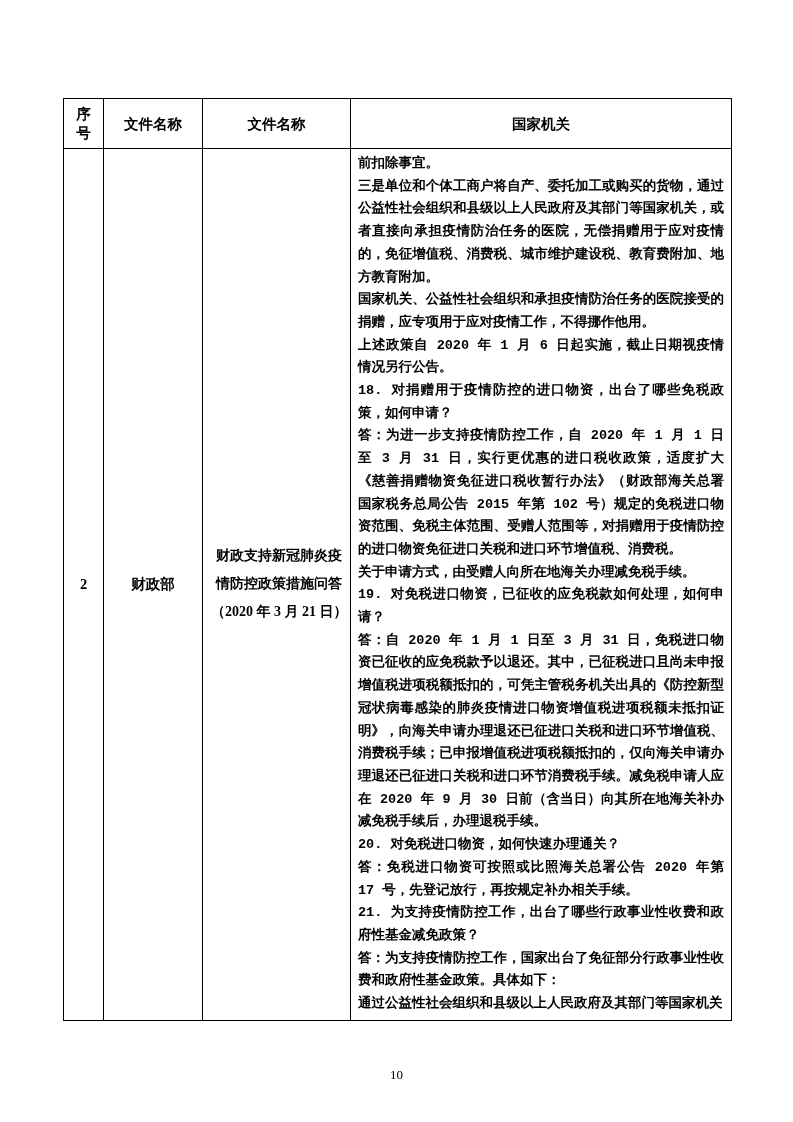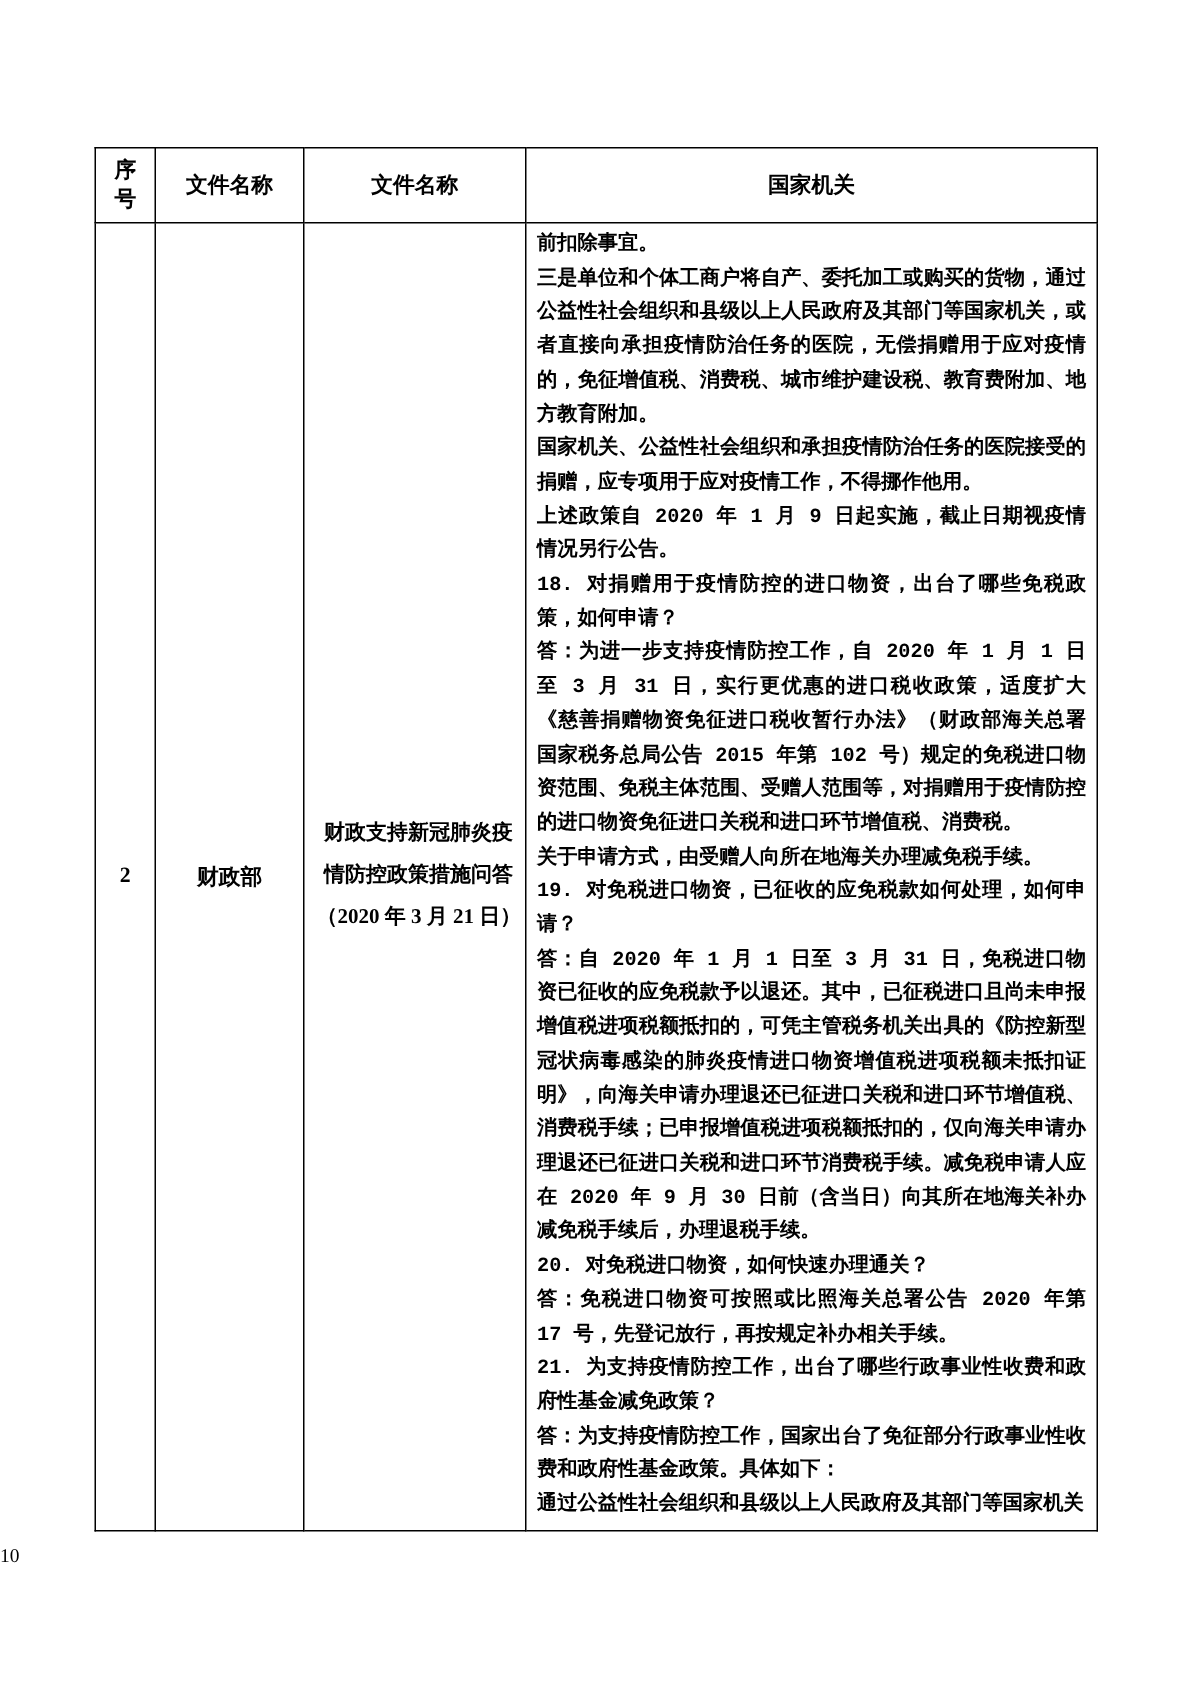--- a/index.html
+++ b/index.html
@@ -74,22 +74,22 @@
   }
   td.cell-content .para {
     margin: 0;
     padding: 0;
     font-family: Liberation Mono, monospace;
   }
   .page-number {
     position: absolute;
     left: 0;
     right: 0;
-    top: 1029px;
-    text-align: left;
+    top: 1067px;
+    text-align: center;
     font-size: 13px;
     font-weight: 400;
     font-family: "Liberation Serif", serif;
   }
 </style>
 </head>
 <body>
 
 <div class="page">
 
@@ -125,21 +125,21 @@
           <span>财政部</span>
         </td>
         <td class="cell-docname">
           <div class="doc-title">财政支持新冠肺炎疫情防控政策措施问答</div>
           <div class="doc-date">（2020 年 3 月 21 日）</div>
         </td>
         <td class="cell-content">
             <div class="para">前扣除事宜。</div>
             <div class="para">三是单位和个体工商户将自产、委托加工或购买的货物，通过公益性社会组织和县级以上人民政府及其部门等国家机关，或者直接向承担疫情防治任务的医院，无偿捐赠用于应对疫情的，免征增值税、消费税、城市维护建设税、教育费附加、地方教育附加。</div>
             <div class="para">国家机关、公益性社会组织和承担疫情防治任务的医院接受的捐赠，应专项用于应对疫情工作，不得挪作他用。</div>
-            <div class="para">上述政策自 2020 年 1 月 9 日起实施，截止日期视疫情情况另行公告。</div>
+            <div class="para">上述政策自 2020 年 1 月 6 日起实施，截止日期视疫情情况另行公告。</div>
             <div class="para">18. 对捐赠用于疫情防控的进口物资，出台了哪些免税政策，如何申请？</div>
             <div class="para">答：为进一步支持疫情防控工作，自 2020 年 1 月 1 日至 3 月 31 日，实行更优惠的进口税收政策，适度扩大《慈善捐赠物资免征进口税收暂行办法》（财政部海关总署 国家税务总局公告 2015 年第 102 号）规定的免税进口物资范围、免税主体范围、受赠人范围等，对捐赠用于疫情防控的进口物资免征进口关税和进口环节增值税、消费税。</div>
             <div class="para">关于申请方式，由受赠人向所在地海关办理减免税手续。</div>
             <div class="para">19. 对免税进口物资，已征收的应免税款如何处理，如何申请？</div>
             <div class="para">答：自 2020 年 1 月 1 日至 3 月 31 日，免税进口物资已征收的应免税款予以退还。其中，已征税进口且尚未申报增值税进项税额抵扣的，可凭主管税务机关出具的《防控新型冠状病毒感染的肺炎疫情进口物资增值税进项税额未抵扣证明》，向海关申请办理退还已征进口关税和进口环节增值税、消费税手续；已申报增值税进项税额抵扣的，仅向海关申请办理退还已征进口关税和进口环节消费税手续。减免税申请人应在 2020 年 9 月 30 日前（含当日）向其所在地海关补办减免税手续后，办理退税手续。</div>
             <div class="para">20. 对免税进口物资，如何快速办理通关？</div>
             <div class="para">答：免税进口物资可按照或比照海关总署公告 2020 年第 17 号，先登记放行，再按规定补办相关手续。</div>
             <div class="para">21. 为支持疫情防控工作，出台了哪些行政事业性收费和政府性基金减免政策？</div>
             <div class="para">答：为支持疫情防控工作，国家出台了免征部分行政事业性收费和政府性基金政策。具体如下：</div>
             <div class="para">通过公益性社会组织和县级以上人民政府及其部门等国家机关</div>

